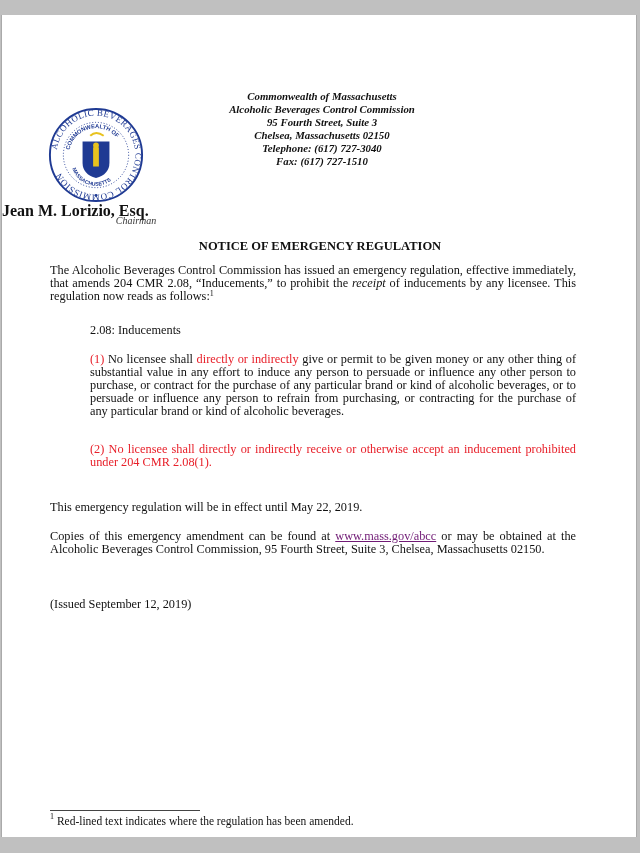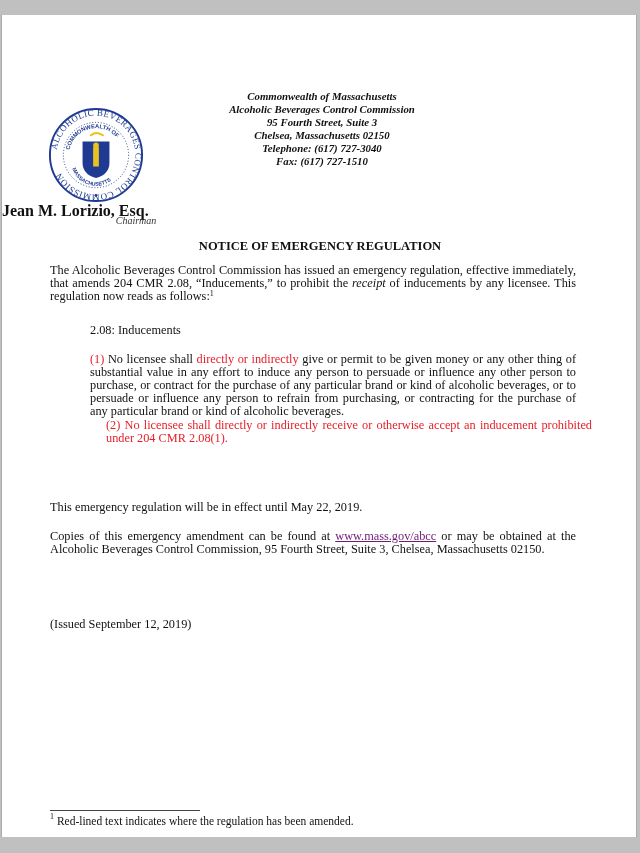--- a/index.html
+++ b/index.html
@@ -65,28 +65,28 @@
   <div class="para" style="top:249px;">
     <span>The Alcoholic Beverages Control Commission has issued an emergency regulation, effective immediately, that amends 204 CMR 2.08, “Inducements,” to prohibit the </span><i>receipt</i><span> of inducements by any licensee.  This regulation now reads as follows:</span><sup>1</sup>
   </div>
 
   <div class="para indent" style="top:309px;">2.08: Inducements</div>
 
   <div class="para indent" style="top:338px;">
     <span class="red">(1)</span><span> No licensee shall </span><span class="red">directly or indirectly</span><span> give or permit to be given money or any other thing of substantial value in any effort to induce any person to persuade or influence any other person to purchase, or contract for the purchase of any particular brand or kind of alcoholic beverages, or to persuade or influence any person to refrain from purchasing, or contracting for the purchase of any particular brand or kind of alcoholic beverages.</span>
   </div>
 
-  <div class="para indent red" style="top:404px;margin-left:16px;">(2) No licensee shall directly or indirectly receive or otherwise accept an inducement prohibited under 204 CMR 2.08(1).</div>
+  <div class="para indent red" style="top:428px;">(2) No licensee shall directly or indirectly receive or otherwise accept an inducement prohibited under 204 CMR 2.08(1).</div>
 
   <div class="para" style="top:486px;">This emergency regulation will be in effect until May 22, 2019.</div>
 
   <div class="para" style="top:515px;">
     <span>Copies of this emergency amendment can be found at </span><a class="link">www.mass.gov/abcc</a><span> or may be obtained at the Alcoholic Beverages Control Commission, 95 Fourth Street, Suite 3, Chelsea, Massachusetts 02150.</span>
   </div>
 
 
-  <div class="para" style="top:603px;">(Issued September 12, 2019)</div>
+  <div class="para" style="top:583px;">(Issued September 12, 2019)</div>
 
   <div class="fn-rule"></div>
   <div class="footnote">
     <sup>1</sup><span> Red-lined text indicates where the regulation has been amended.</span>
   </div>
 </div>
 
 </body></html>

